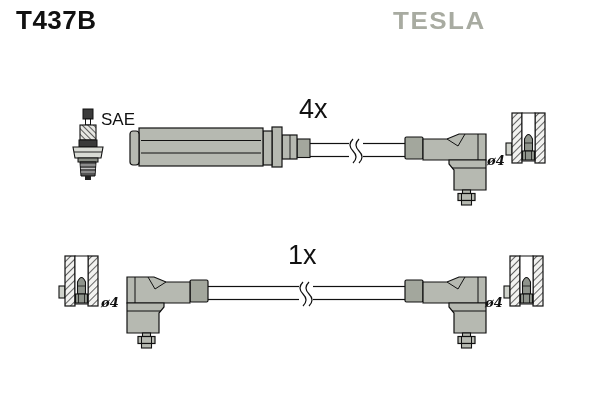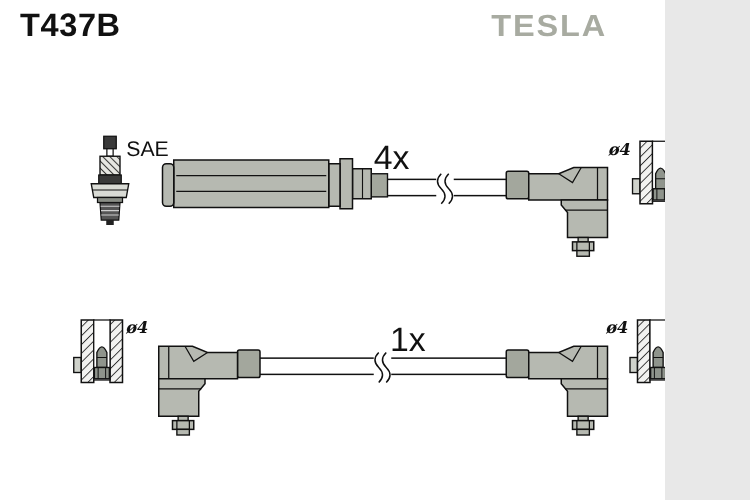--- a/index.html
+++ b/index.html
@@ -1,28 +1,28 @@
 <!DOCTYPE html>
 <html><head>
 <meta charset="utf-8">
 <style>
   html,body{margin:0;padding:0;background:#e8e8e8;}
   #stage{
-    position:relative;width:532px;height:400px;background:#ffffff;
+    position:relative;width:600px;height:400px;background:#ffffff;
     font-family:"Liberation Sans",sans-serif;overflow:hidden;color:#111;
   }
   .abs{position:absolute;}
   .part-number{left:16px;top:5px;font-size:26px;font-weight:700;letter-spacing:0.5px;}
   .subtitle{left:17px;top:31px;font-size:9.5px;letter-spacing:0.2px;}
   .brand-logo{left:393px;top:6px;font-size:26px;font-weight:700;letter-spacing:1.5px;
     color:#a8aba1;transform:scaleY(0.94);transform-origin:top left;}
-  .qty-label{font-size:27px;font-weight:400;color:#111;margin-top:17px;}
+  .qty-label{font-size:27px;font-weight:400;color:#111;}
   .qty-4x{left:299px;top:94px;}
-  .qty-1x{left:312px;top:240px;}
-  .dia-label{font-family:"DejaVu Serif",serif;font-weight:700;font-size:13px;font-style:italic;}
+  .qty-1x{left:288px;top:240px;}
+  .dia-label{font-family:"DejaVu Serif",serif;font-weight:700;font-size:13px;font-style:italic;margin-top:40px;}
   .dia-tr{left:487px;top:113px;}
   .dia-bl{left:101px;top:255px;}
   .dia-br{left:485px;top:255px;}
   .sae-label{left:101px;top:110px;font-size:17px;}
   svg{display:block;}
 </style>
 </head>
 <body>
 
 <div id="stage">

